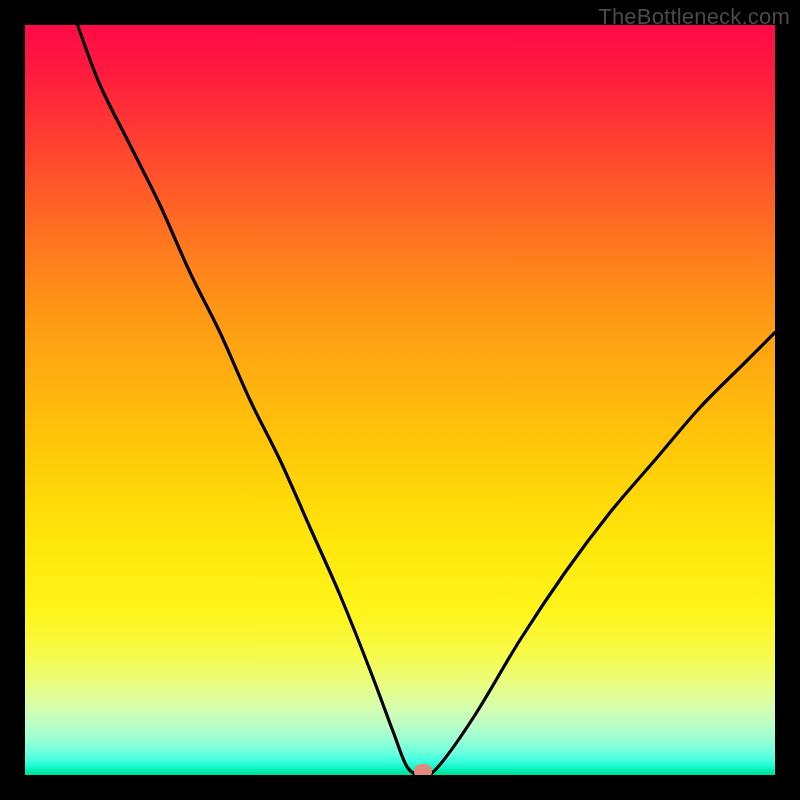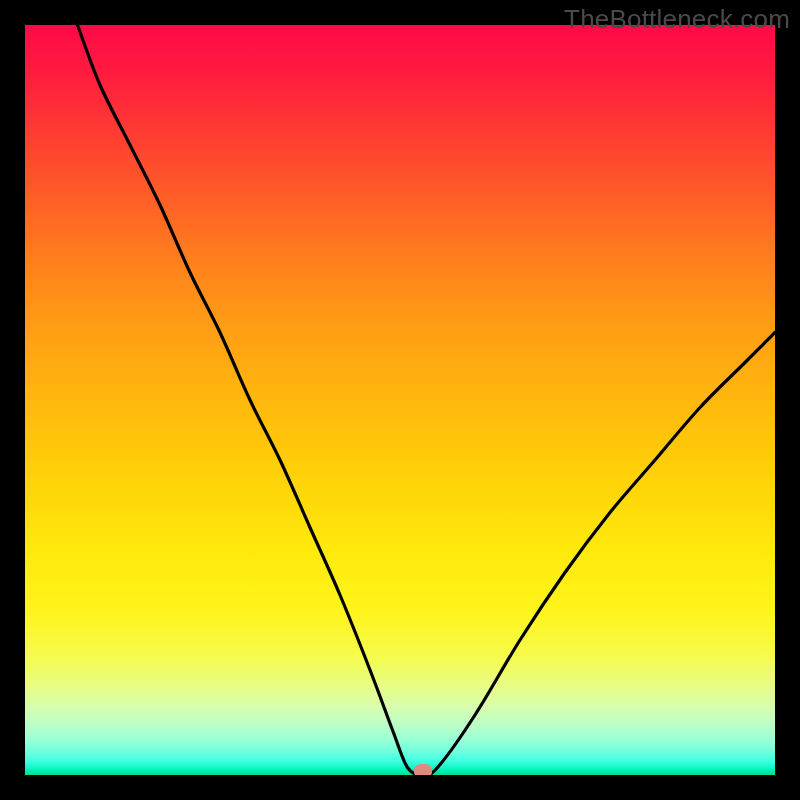--- a/index.html
+++ b/index.html
@@ -15,21 +15,21 @@
     position: relative;
     width: 800px;
     height: 800px;
     background: #000;
   }
   .watermark {
     position: absolute;
     top: 4px;
     right: 10px;
     color: #4a4a4a;
-    font-size: 26px;
+    font-size: 22px;
     font-weight: 500;
     letter-spacing: 0.2px;
     z-index: 10;
   }
   .plot-area {
     position: absolute;
     left: 25px;
     top: 25px;
     width: 750px;
     height: 750px;

